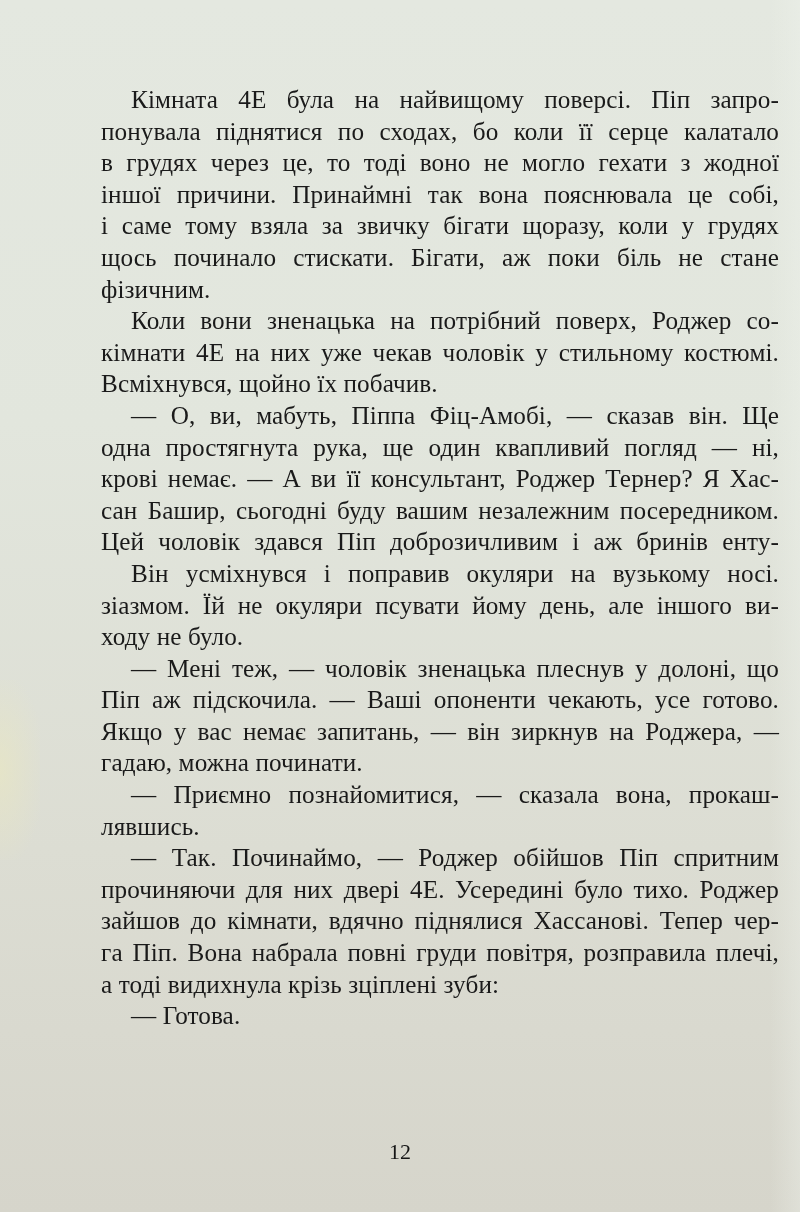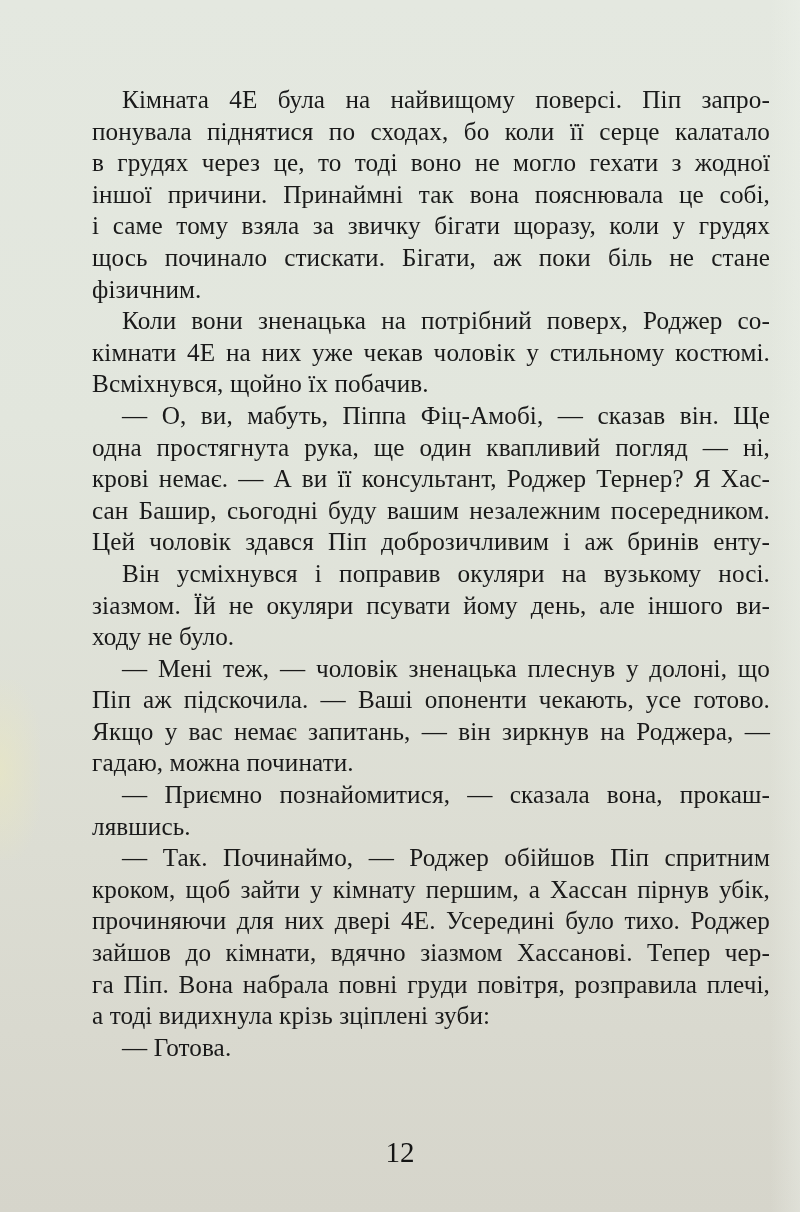--- a/index.html
+++ b/index.html
@@ -24,21 +24,21 @@
     }
     .page-shade-right {
       position: absolute;
       right: 0; top: 0;
       width: 30px; height: 1212px;
       background: linear-gradient(90deg, rgba(255,255,255,0) 0%, rgba(240,244,238,0.35) 100%);
       pointer-events: none;
     }
     .text-block {
       position: absolute;
-      left: 92px;
+      left: 101px;
       top: 84px;
       width: 678px;
       font-size: 25.2px;
       line-height: 31.6px;
       letter-spacing: 0.1px;
       text-align: justify;
       text-align-last: left;
       hyphens: manual;
     }
     .line {
@@ -52,21 +52,21 @@
     }
     .line.indent {
       padding-left: 30px;
     }
     .page-number {
       position: absolute;
       left: 0;
       width: 800px;
       top: 1138px;
       text-align: center;
-      font-size: 29px;
+      font-size: 22px;
       line-height: 28px;
       color: #151515;
     }
   </style>
 </head>
 <body>
 
 <div class="page-shade-left"></div>
 <div class="page-shade-right"></div>
 
@@ -109,23 +109,22 @@
     <span class="line last">гадаю, можна починати.</span>
   </div>
 
   <div class="para-block">
     <span class="line indent">— Приємно познайомитися, — сказала вона, прокаш-</span>
     <span class="line last">лявшись.</span>
   </div>
 
   <div class="para-block">
     <span class="line indent">— Так. Починаймо, — Роджер обійшов Піп спритним</span>
-    <span class="line">кроком, щоб зайти у кімнату першим, а Хассан пірнув убік,</span>
     <span class="line">прочиняючи для них двері 4Е. Усередині було тихо. Роджер</span>
-    <span class="line">зайшов до кімнати, вдячно зіазмом Хассанові. Тепер чер-</span>
+    <span class="line">зайшов до кімнати, вдячно піднялися Хассанові. Тепер чер-</span>
     <span class="line">га Піп. Вона набрала повні груди повітря, розправила плечі,</span>
     <span class="line last">а тоді видихнула крізь зціплені зуби:</span>
   </div>
 
   <div class="para-block">
     <span class="line indent last">— Готова.</span>
   </div>
 
 </div>
 

